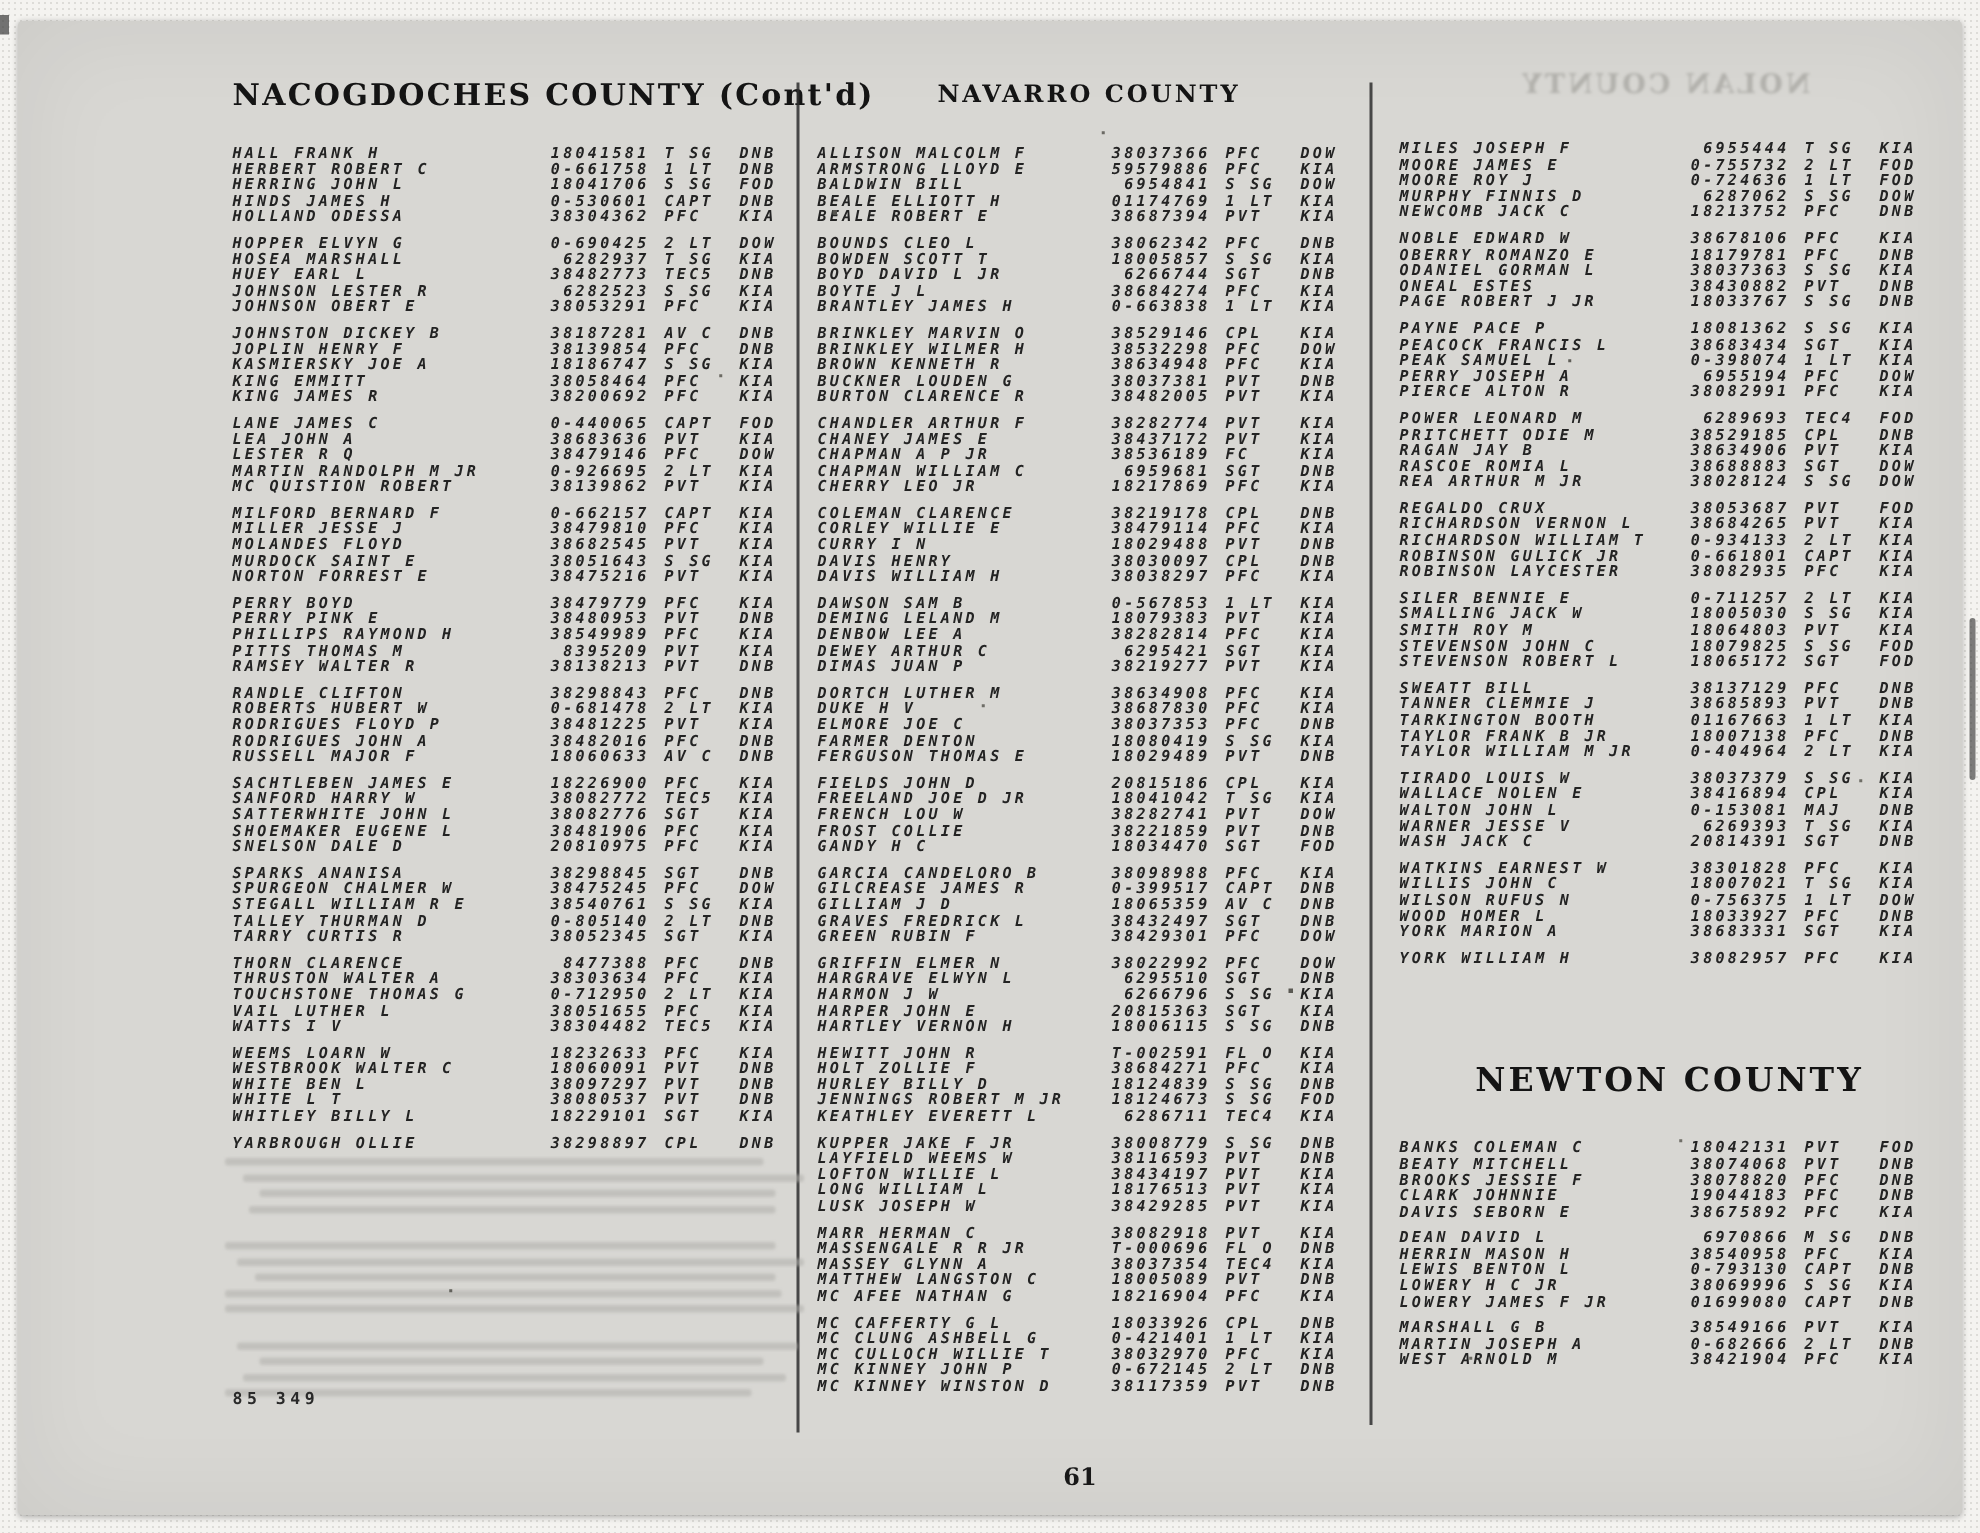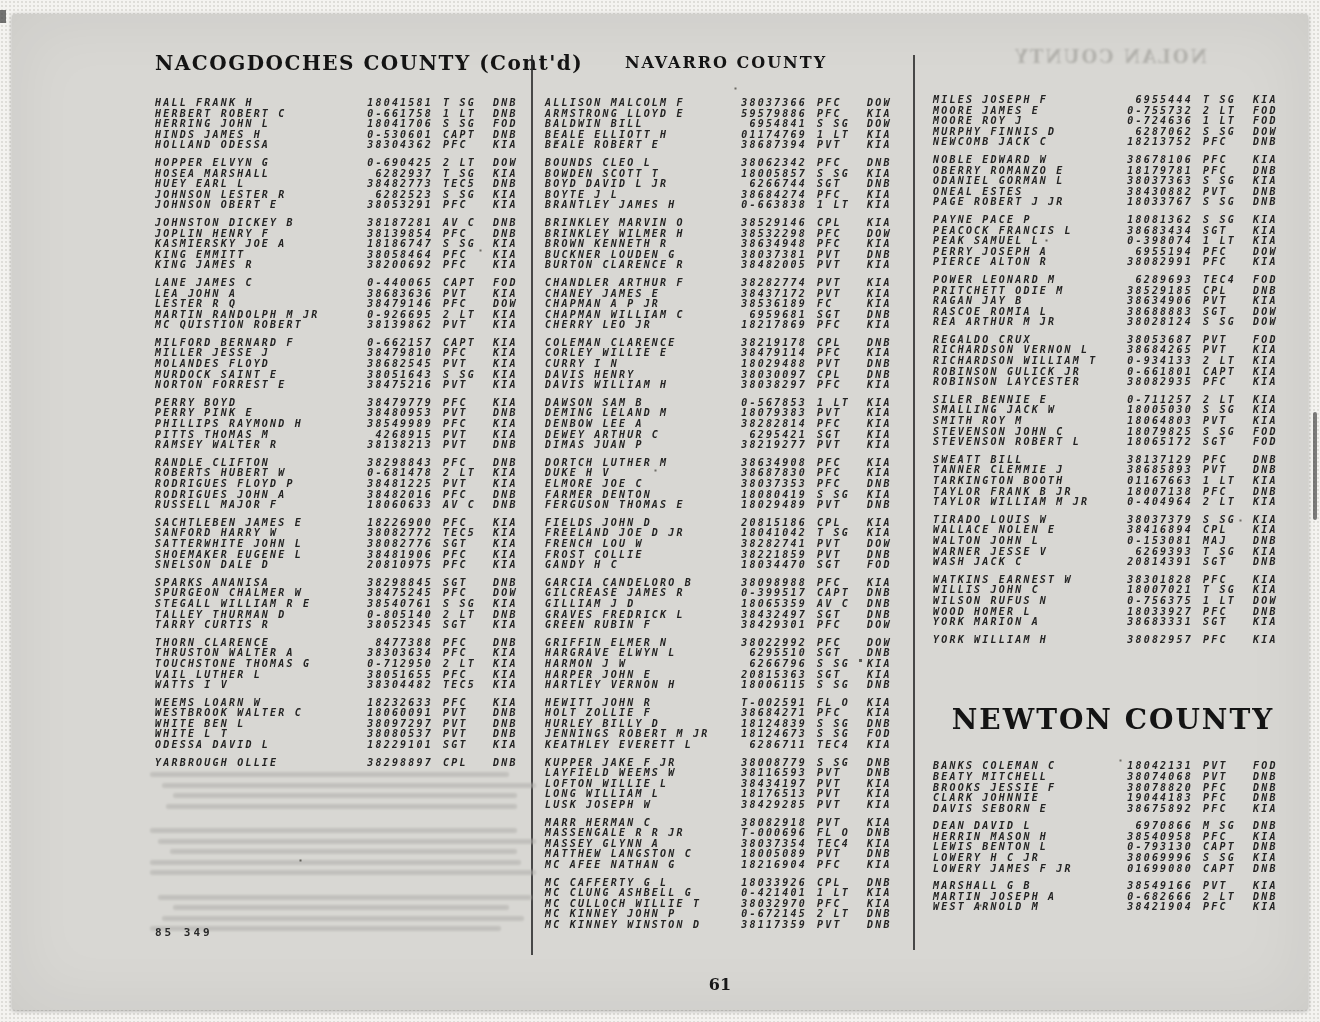--- a/index.html
+++ b/index.html
@@ -20,21 +20,21 @@
   .col-0{left:155px;top:50px;width:378px;}
   .col-1{left:545px;top:50px;width:362px;}
   .col-2{left:933px;top:95px;width:360px;}
   .county-hdr{
     font-family:"DejaVu Serif","Liberation Serif",serif;
     font-weight:700;color:#141414;
     font-size:20px;line-height:26px;letter-spacing:1.5px;
     margin-bottom:22px;white-space:nowrap;
   }
   .section[data-section="navarro"] .county-hdr{text-align:center;font-size:16px;letter-spacing:2px;}
-  .section[data-section="newton"] .county-hdr{text-align:center;font-size:28px;letter-spacing:2px;margin-top:62px;margin-bottom:28px;}
+  .section[data-section="newton"] .county-hdr{text-align:center;font-size:22px;letter-spacing:2px;margin-top:62px;margin-bottom:28px;}
   .group{margin-bottom:7px;}
   .row{
     display:grid;grid-template-columns:1fr 86px 56px 44px;
     font-style:italic;font-weight:700;font-size:10px;line-height:10.6px;
     letter-spacing:2.2px;white-space:nowrap;color:#232323;
   }
   .row .sn{text-align:right;}
   .row .rank{padding-left:10px;}
   .row .status{padding-left:4px;}
   .divider{position:absolute;width:2px;background:#2e2e2e;opacity:.85;}
@@ -267,21 +267,21 @@
             <span class="status">DNB</span>
           </div>
           <div class="row">
             <span class="name">PHILLIPS RAYMOND H</span>
             <span class="sn">38549989</span>
             <span class="rank">PFC</span>
             <span class="status">KIA</span>
           </div>
           <div class="row">
             <span class="name">PITTS THOMAS M</span>
-            <span class="sn">4268915</span>
+            <span class="sn">8395209</span>
             <span class="rank">PVT</span>
             <span class="status">KIA</span>
           </div>
           <div class="row">
             <span class="name">RAMSEY WALTER R</span>
             <span class="sn">38138213</span>
             <span class="rank">PVT</span>
             <span class="status">DNB</span>
           </div>
         </div>
@@ -432,21 +432,21 @@
             <span class="rank">PVT</span>
             <span class="status">DNB</span>
           </div>
           <div class="row">
             <span class="name">WHITE L T</span>
             <span class="sn">38080537</span>
             <span class="rank">PVT</span>
             <span class="status">DNB</span>
           </div>
           <div class="row">
-            <span class="name">ODESSA DAVID L</span>
+            <span class="name">WHITLEY BILLY L</span>
             <span class="sn">18229101</span>
             <span class="rank">SGT</span>
             <span class="status">KIA</span>
           </div>
         </div>
         <div class="group">
           <div class="row">
             <span class="name">YARBROUGH OLLIE</span>
             <span class="sn">38298897</span>
             <span class="rank">CPL</span>

